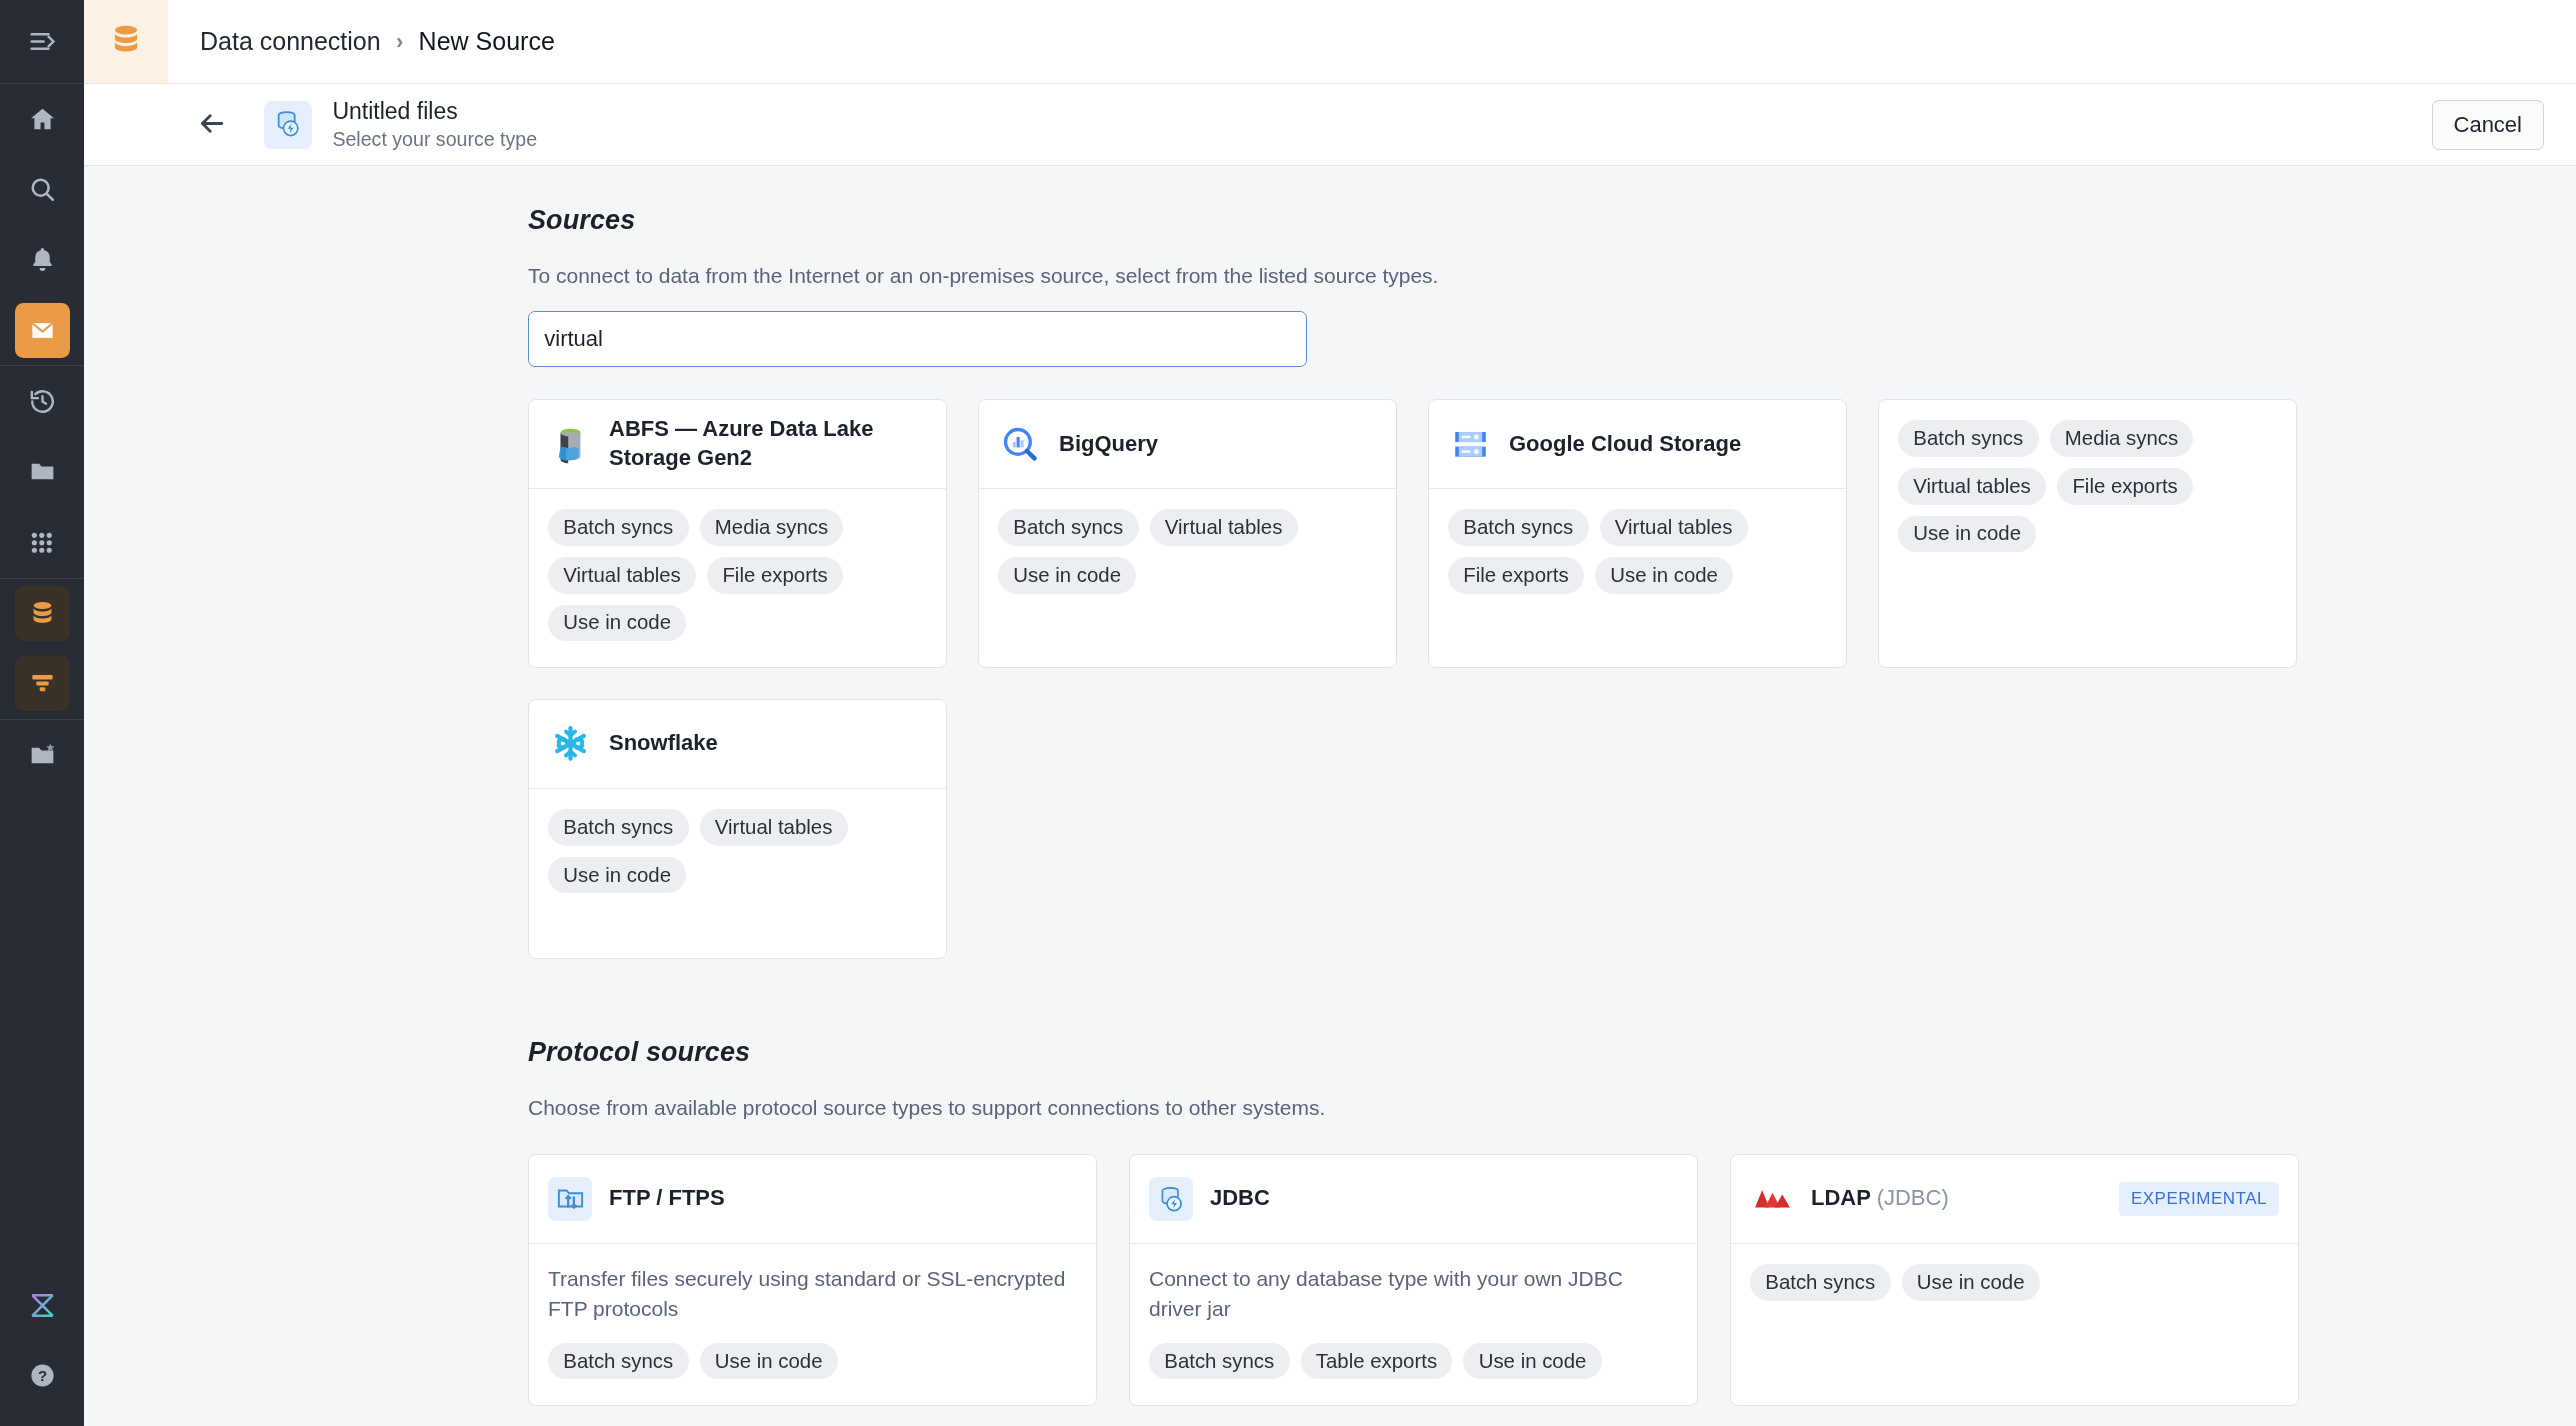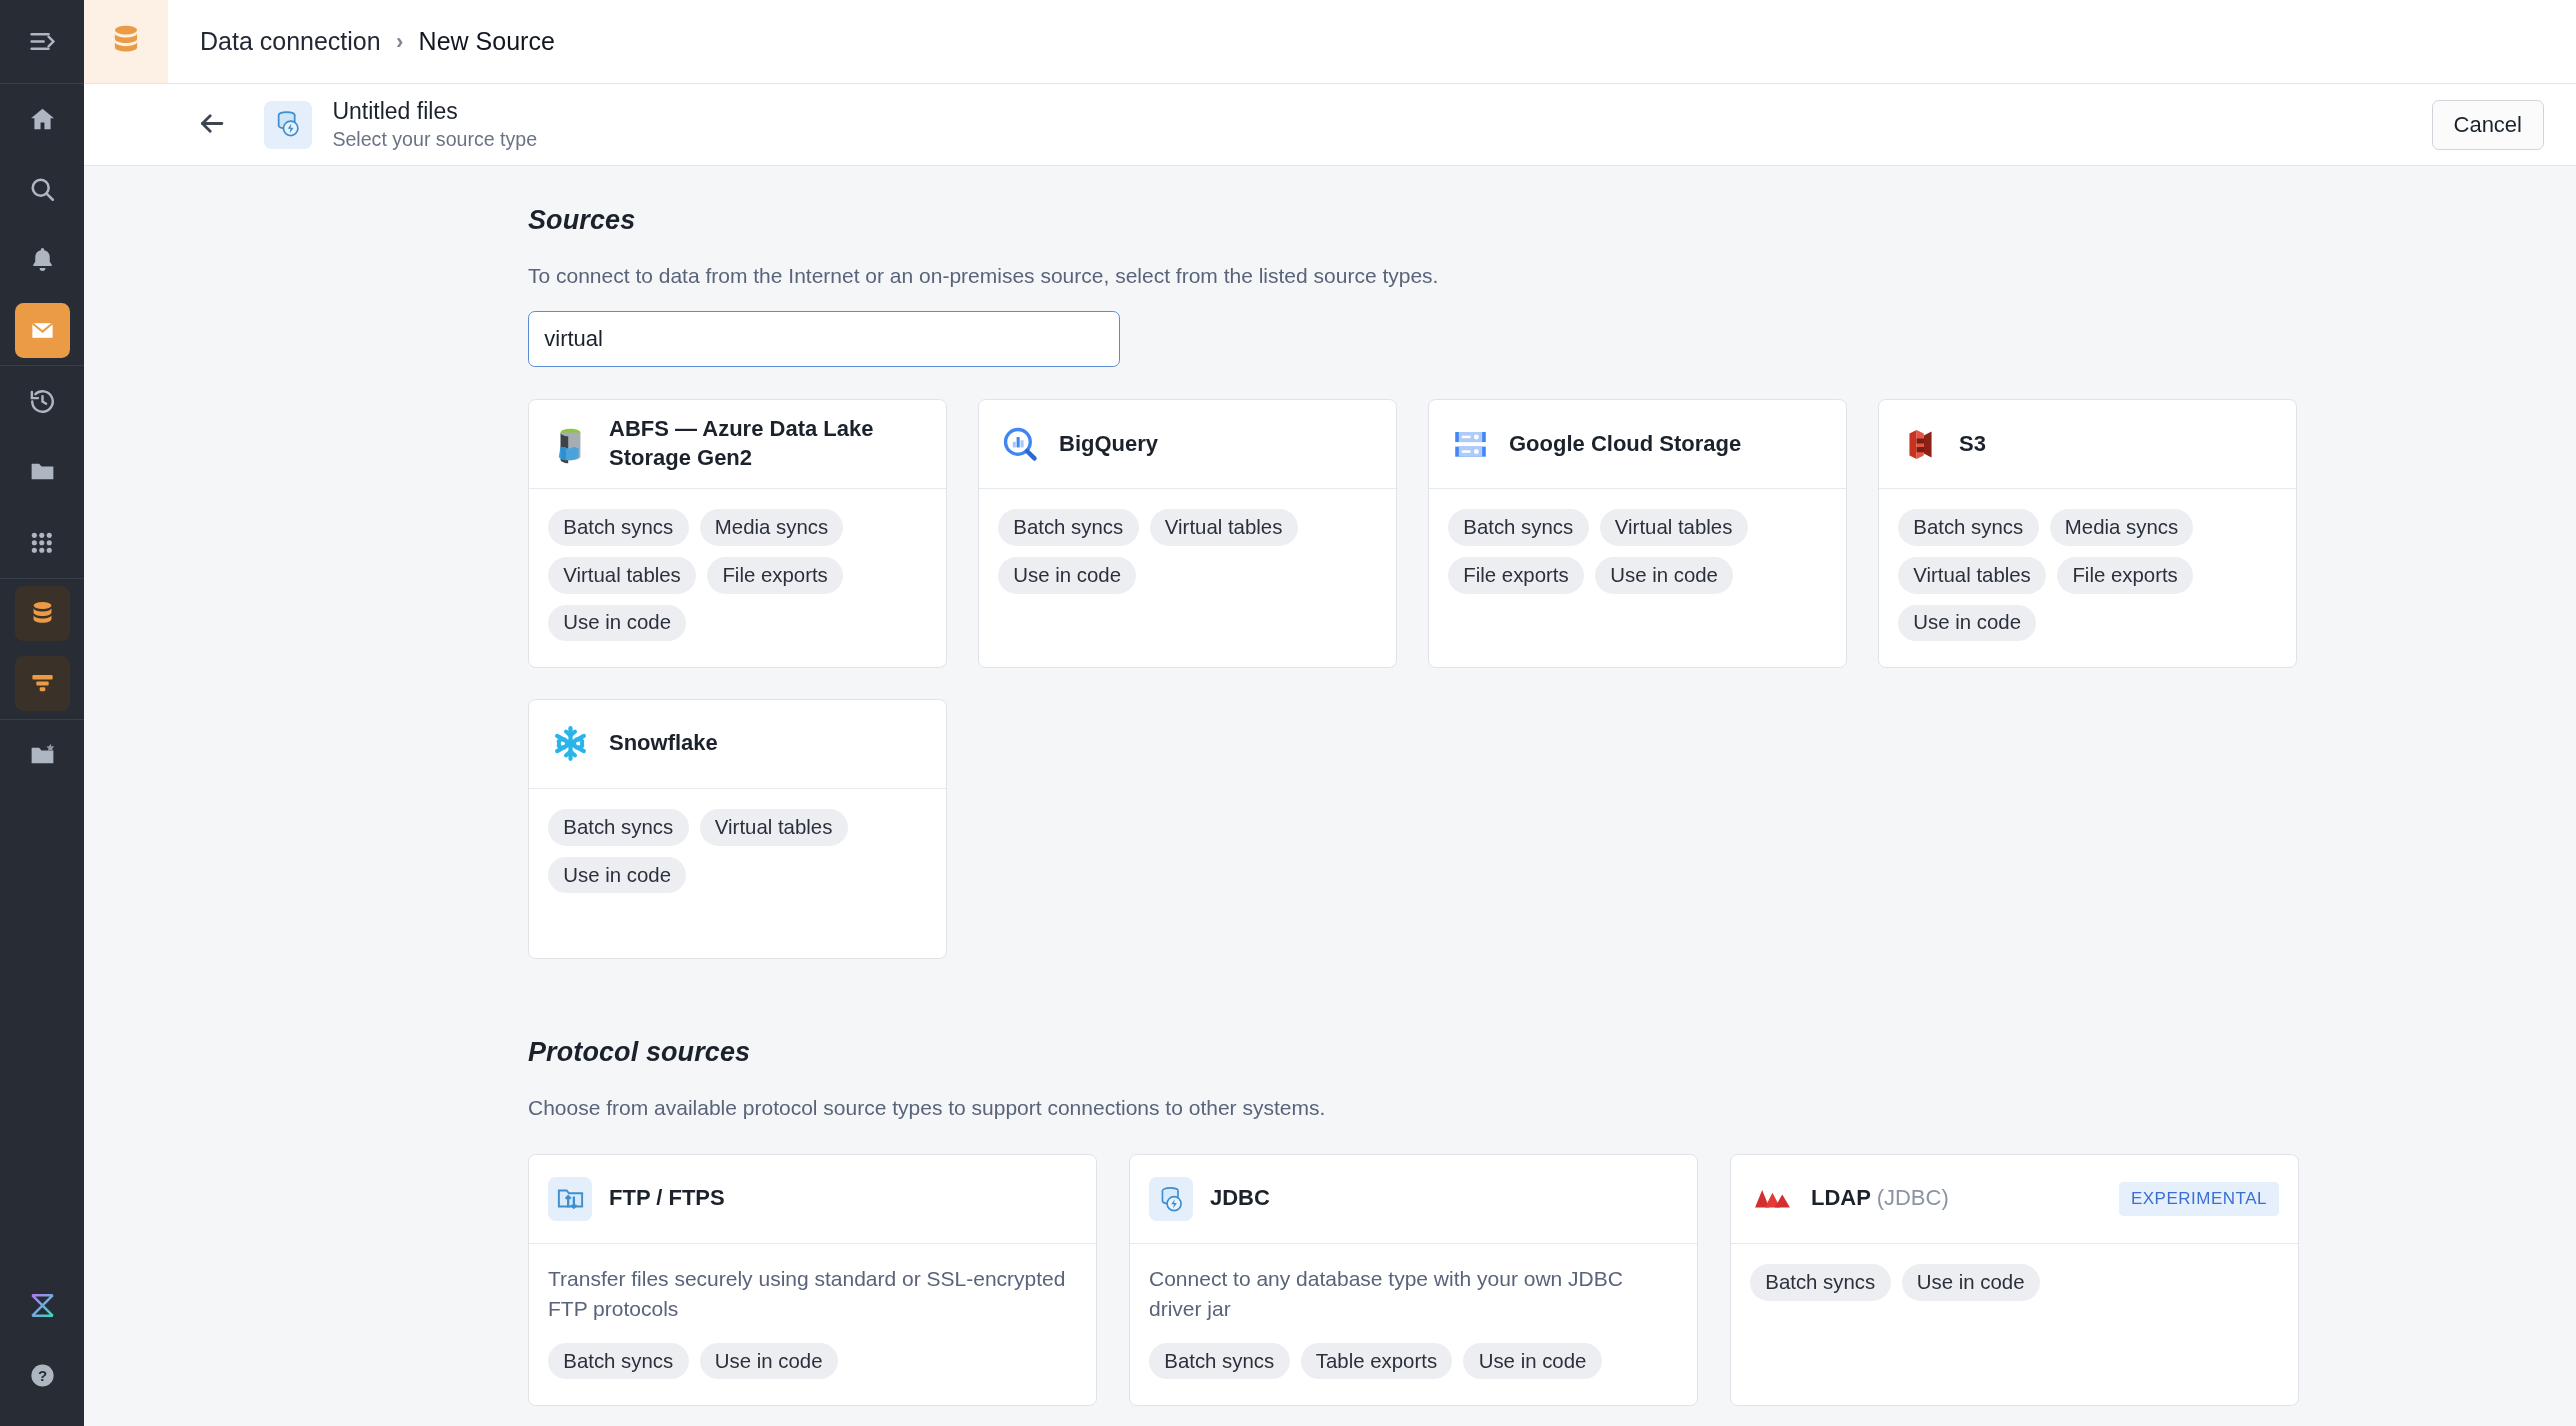--- a/index.html
+++ b/index.html
@@ -96,21 +96,21 @@
     padding: 39px 0 0 0;
     background: #f5f6f8;
   }
   .inner { padding-left: 444px; padding-right: 51px; }
 
   .sec-title { font-size: 27px; font-weight: 700; color: #1b222c; letter-spacing: 0.1px; font-style: italic; }
   .sec-desc { font-size: 21px; color: #59637a; margin-top: 28px; }
 
   .search-wrap { margin-top: 23px; }
   .search-input {
-    width: 592px; height: 56px;
+    width: 779px; height: 56px;
     border: 1.7px solid #5b8dd4;
     border-radius: 6.8px;
     background: #ffffff;
     font-size: 22px; color: #1b222c;
     padding: 0 15.3px;
     outline: none;
     font-family: "Liberation Sans", sans-serif;
     caret-color: #1b222c;
   }
 
@@ -437,31 +437,20 @@
               <div class="chips">
                 <span class="chip">Batch syncs</span>
                 <span class="chip">Virtual tables</span>
                 <span class="chip">File exports</span>
                 <span class="chip">Use in code</span>
               </div>
             </div>
           </div>
 
           <div class="card">
-            <div class="card-head tall">
-              <span class="card-icon">
-                <svg width="39" height="39" viewBox="0 0 24 24">
-                  <path d="M9.6 3.1 5.2 5.3v13.4l4.4 2.2z" fill="#c7331f"></path>
-                  <path d="M9.6 3.1 14 5.3v13.4l-4.4 2.2z" fill="#e25444"></path>
-                  <path d="M14 6.4l4.8-2.4v16l-4.8-2.4z" fill="#8c2216"></path>
-                  <path d="M9.6 8.3h4.6v3.1H9.6zM9.6 13.6h4.6v3.1H9.6z" fill="#7b1d12"></path>
-                </svg>
-              </span>
-              <div class="card-name">S3</div>
-            </div>
             <div class="card-body">
               <div class="chips">
                 <span class="chip">Batch syncs</span>
                 <span class="chip">Media syncs</span>
                 <span class="chip">Virtual tables</span>
                 <span class="chip">File exports</span>
                 <span class="chip">Use in code</span>
               </div>
             </div>
           </div>

